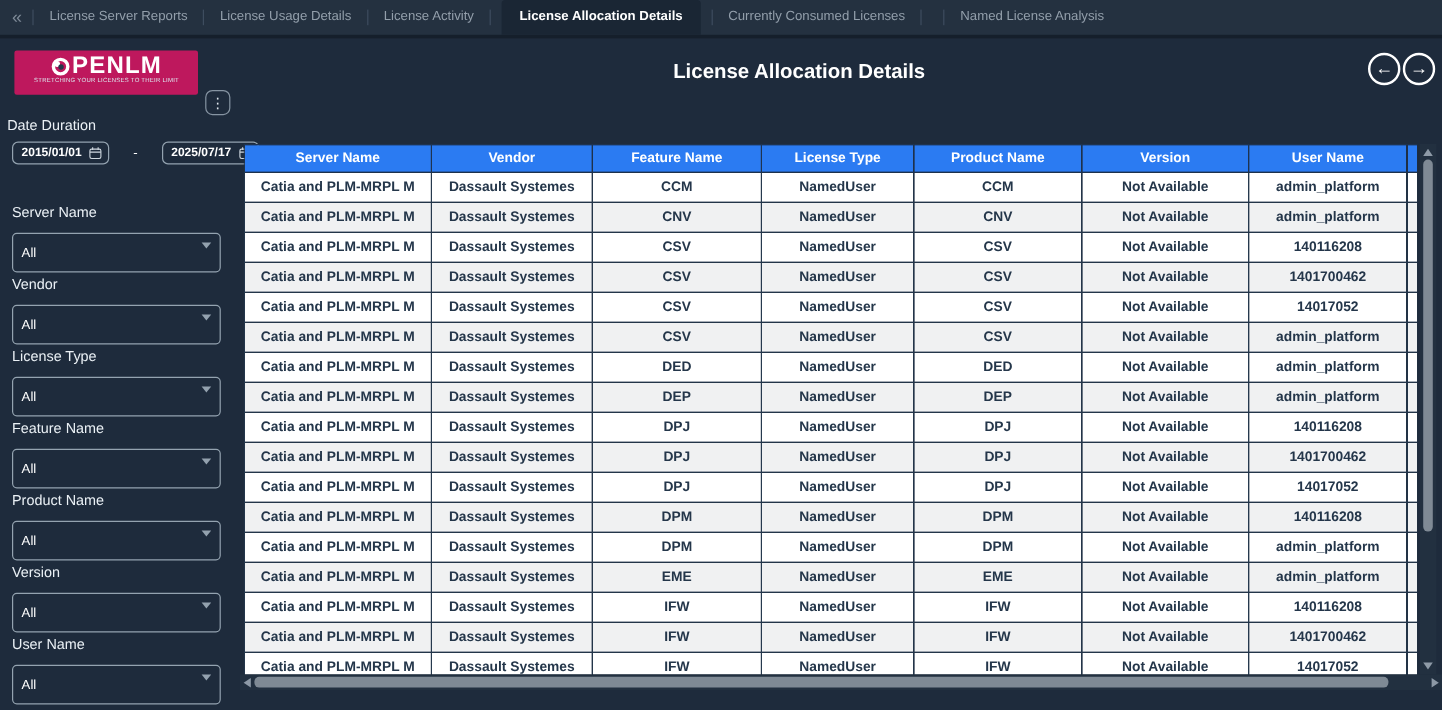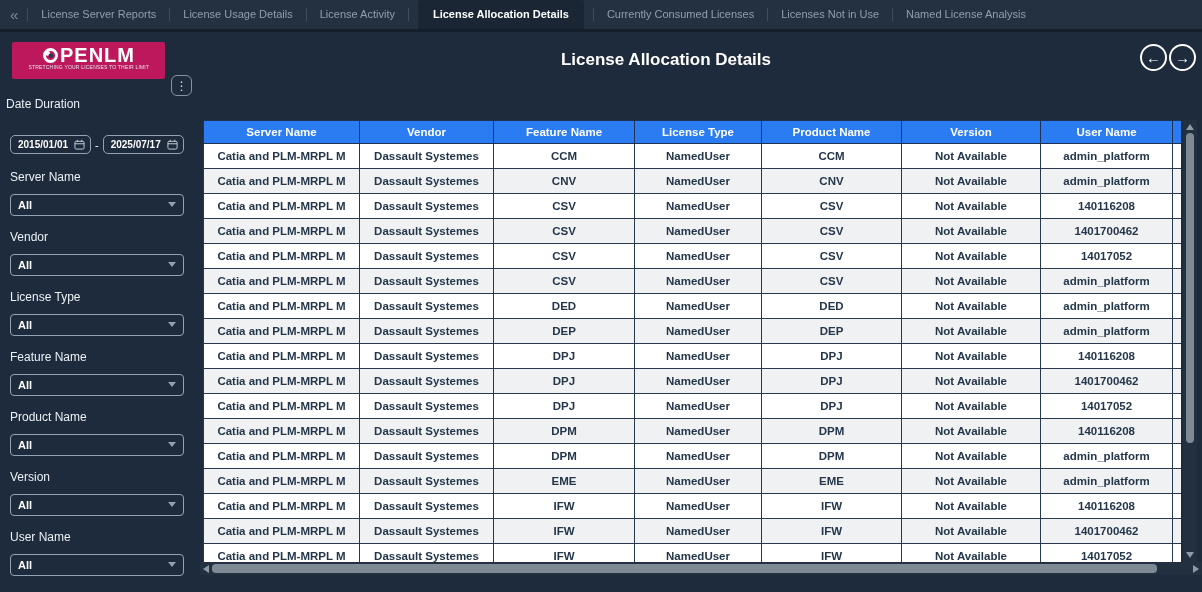--- a/index.html
+++ b/index.html
@@ -21,30 +21,30 @@
             border-radius:2px;display:flex;flex-direction:column;align-items:center;justify-content:center;}
   .logo-row{display:flex;align-items:center;}
   .logo-row svg{margin-right:1px;}
   .logo-text{color:#fff;font-weight:bold;font-size:20px;letter-spacing:1px;line-height:18px;}
   .logo-tagline{font-size:10px;color:#dce5ee;transform:scale(0.5);transform-origin:50% 0;
                 white-space:nowrap;letter-spacing:0.4px;margin-top:0;}
   .kebab-btn{position:absolute;left:171px;top:75px;width:21px;height:21px;border:1.5px solid #8694a2;
              border-radius:6px;color:#dfe6ed;font-size:12px;display:flex;align-items:center;
              justify-content:center;box-sizing:border-box;cursor:pointer;}
   .side-label{position:absolute;left:6px;font-size:12px;color:#eaf0f5;}
-  .date-row{position:absolute;left:10px;top:135px;display:flex;align-items:center;gap:4px;}
+  .date-row{position:absolute;left:10px;top:118px;display:flex;align-items:center;gap:20px;}
   .date-input{width:81px;height:19px;box-sizing:border-box;border:1px solid #94a3b0;border-radius:5px;
               display:flex;align-items:center;justify-content:space-between;padding:0 5px 0 7px;
               font-size:10px;font-weight:bold;color:#fff;cursor:text;}
   .date-dash{color:#fff;font-size:11px;}
   .filter-group{position:absolute;left:10px;width:174px;}
   .filter-label{font-size:12px;color:#eaf0f5;margin-bottom:10px;}
-  .filter-select{position:relative;width:174px;height:22px;box-sizing:border-box;border:1px solid #94a3b0;
+  .filter-select{position:relative;width:174px;height:33px;box-sizing:border-box;border:1px solid #94a3b0;
                  border-radius:4px;display:flex;align-items:center;padding-left:7px;font-size:11px;
-                 font-weight:bold;color:#fff;cursor:pointer;}
+                 font-weight:normal;color:#fff;cursor:pointer;}
   .caret{position:absolute;right:7px;top:7px;width:0;height:0;border-left:4px solid transparent;
          border-right:4px solid transparent;border-top:5px solid #93a1ae;}
 
   
   .page-title{position:absolute;left:200px;right:70px;top:50px;text-align:center;color:#fff;
               font-size:17px;font-weight:bold;}
   .nav-arrow{position:absolute;top:44px;width:27px;height:27px;border:2px solid #fff;border-radius:50%;
              color:#fff;display:flex;align-items:center;justify-content:center;font-size:15px;
              box-sizing:border-box;cursor:pointer;}
   .nav-prev{left:1140px;} .nav-next{left:1169px;}
@@ -84,21 +84,20 @@
         <span class="tab">License Server Reports</span>
         <span class="tab-divider"></span>
         <span class="tab">License Usage Details</span>
         <span class="tab-divider"></span>
         <span class="tab">License Activity</span>
         <span class="tab-divider"></span>
         <span class="tab active">License Allocation Details</span>
         <span class="tab-divider"></span>
         <span class="tab">Currently Consumed Licenses</span>
         <span class="tab-divider"></span>
-        <span class="tab">Licenses Not in Use</span>
         <span class="tab-divider"></span>
         <span class="tab">Named License Analysis</span>
       </div>
 
   </header>
 
   <div class="logo-box">
     <div class="logo-row">
       <svg width="17" height="17" viewBox="0 0 24 24">
         <circle cx="12" cy="12" r="8.5" fill="none" stroke="#ffffff" stroke-width="4"></circle>

